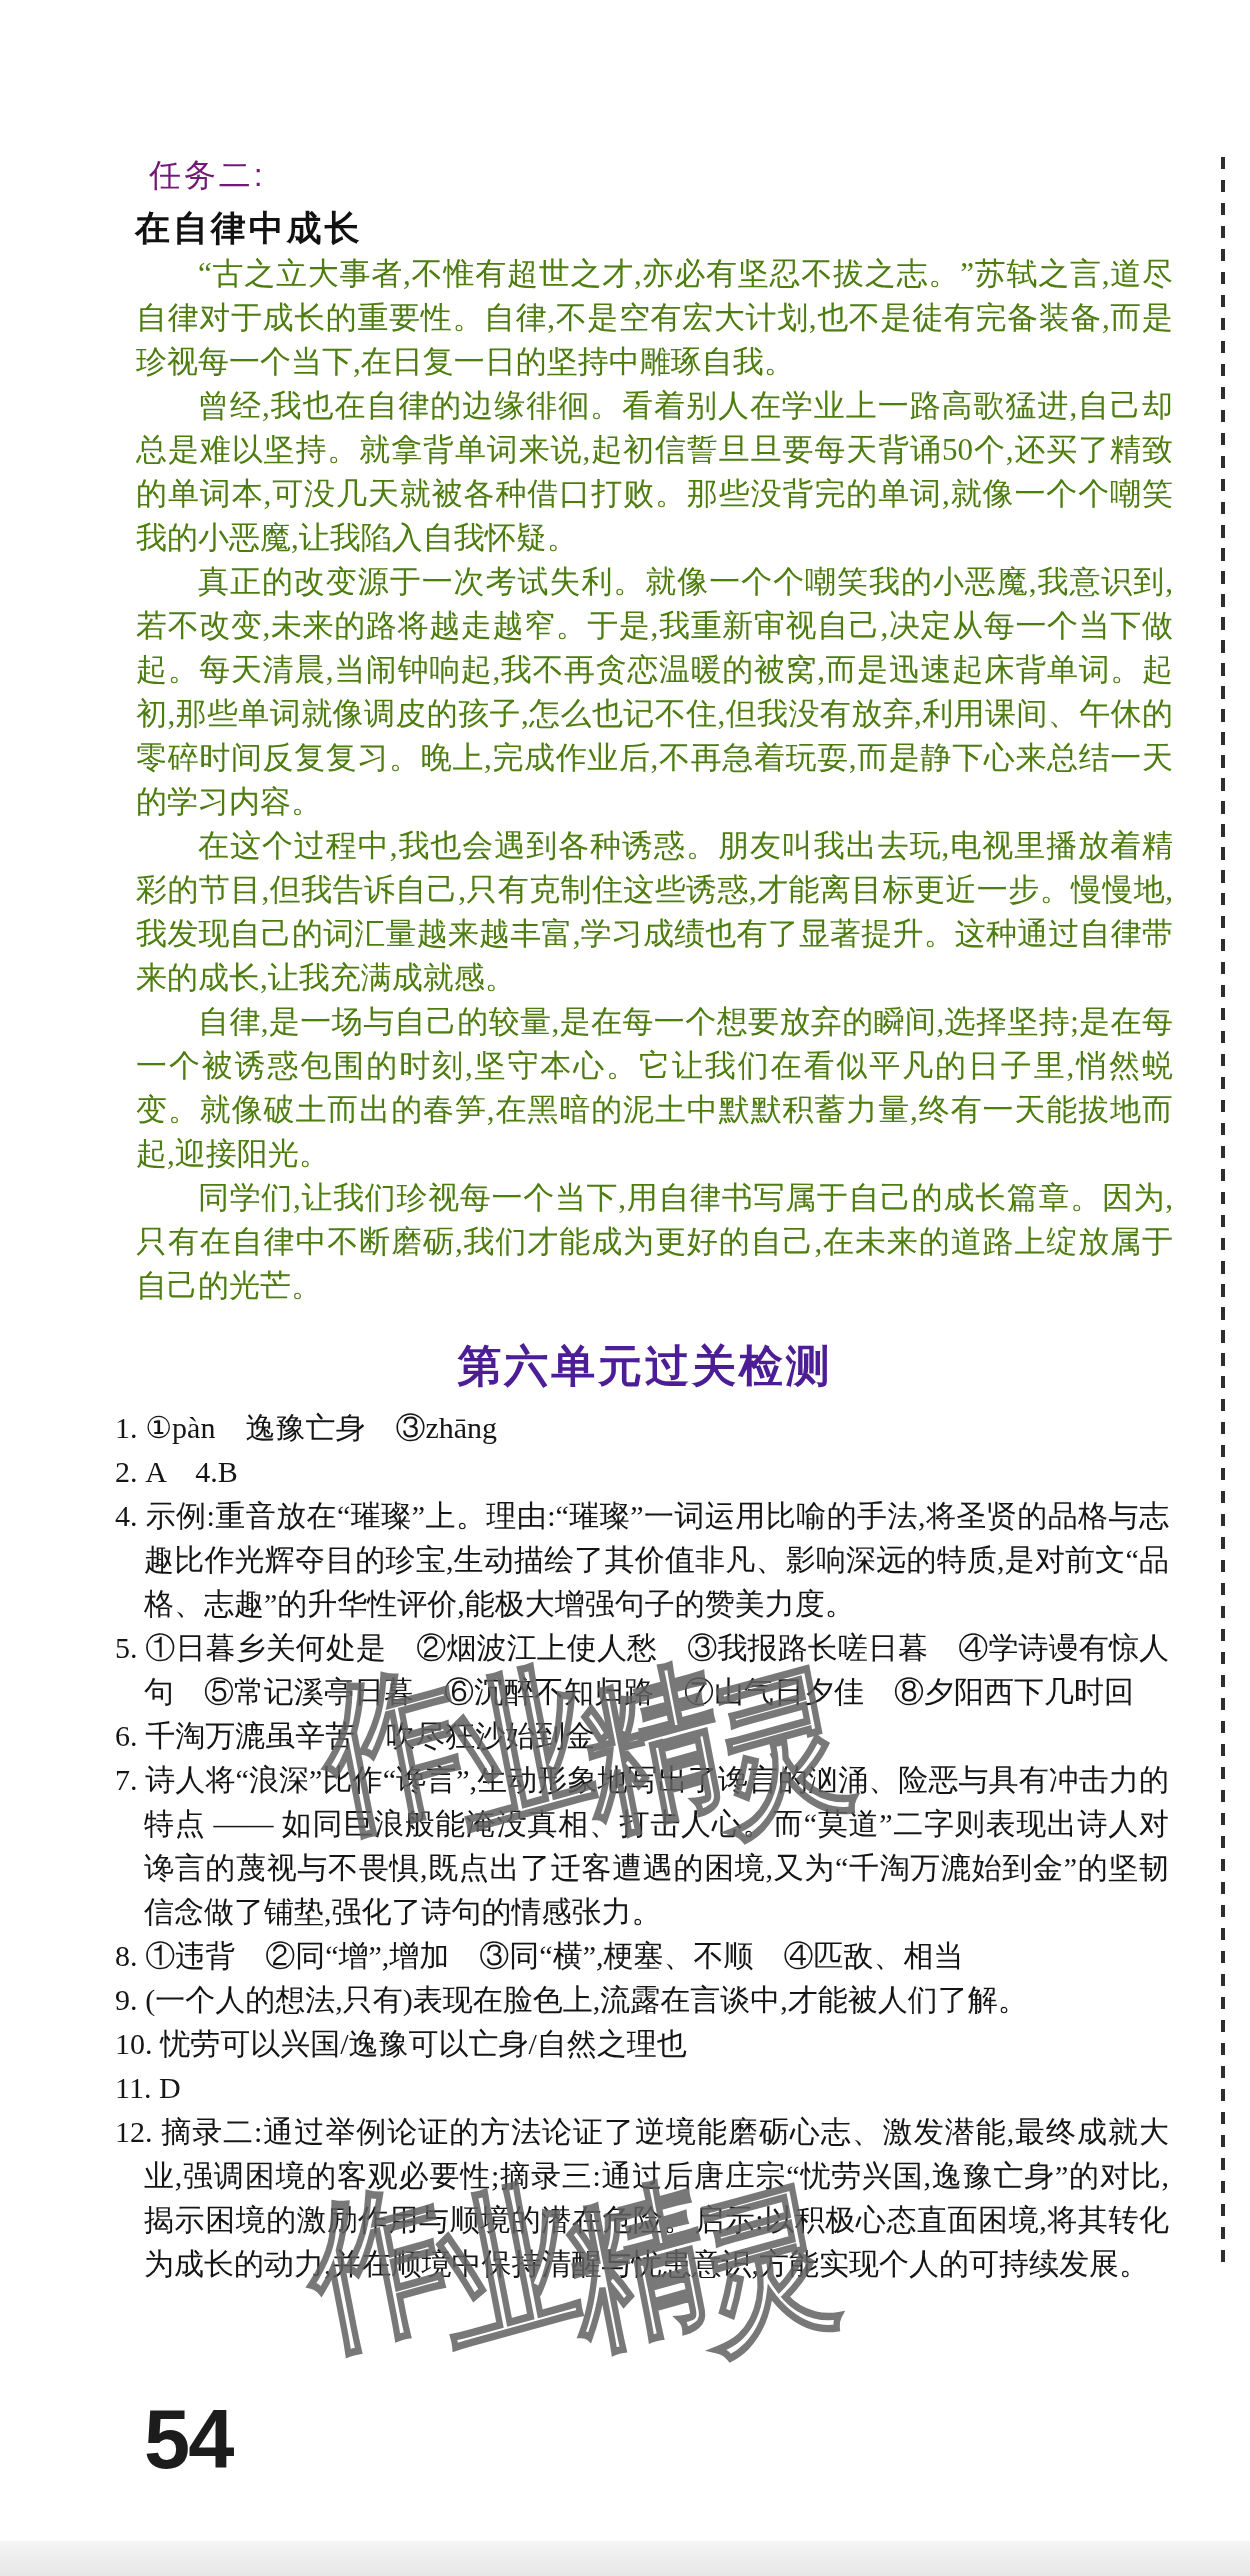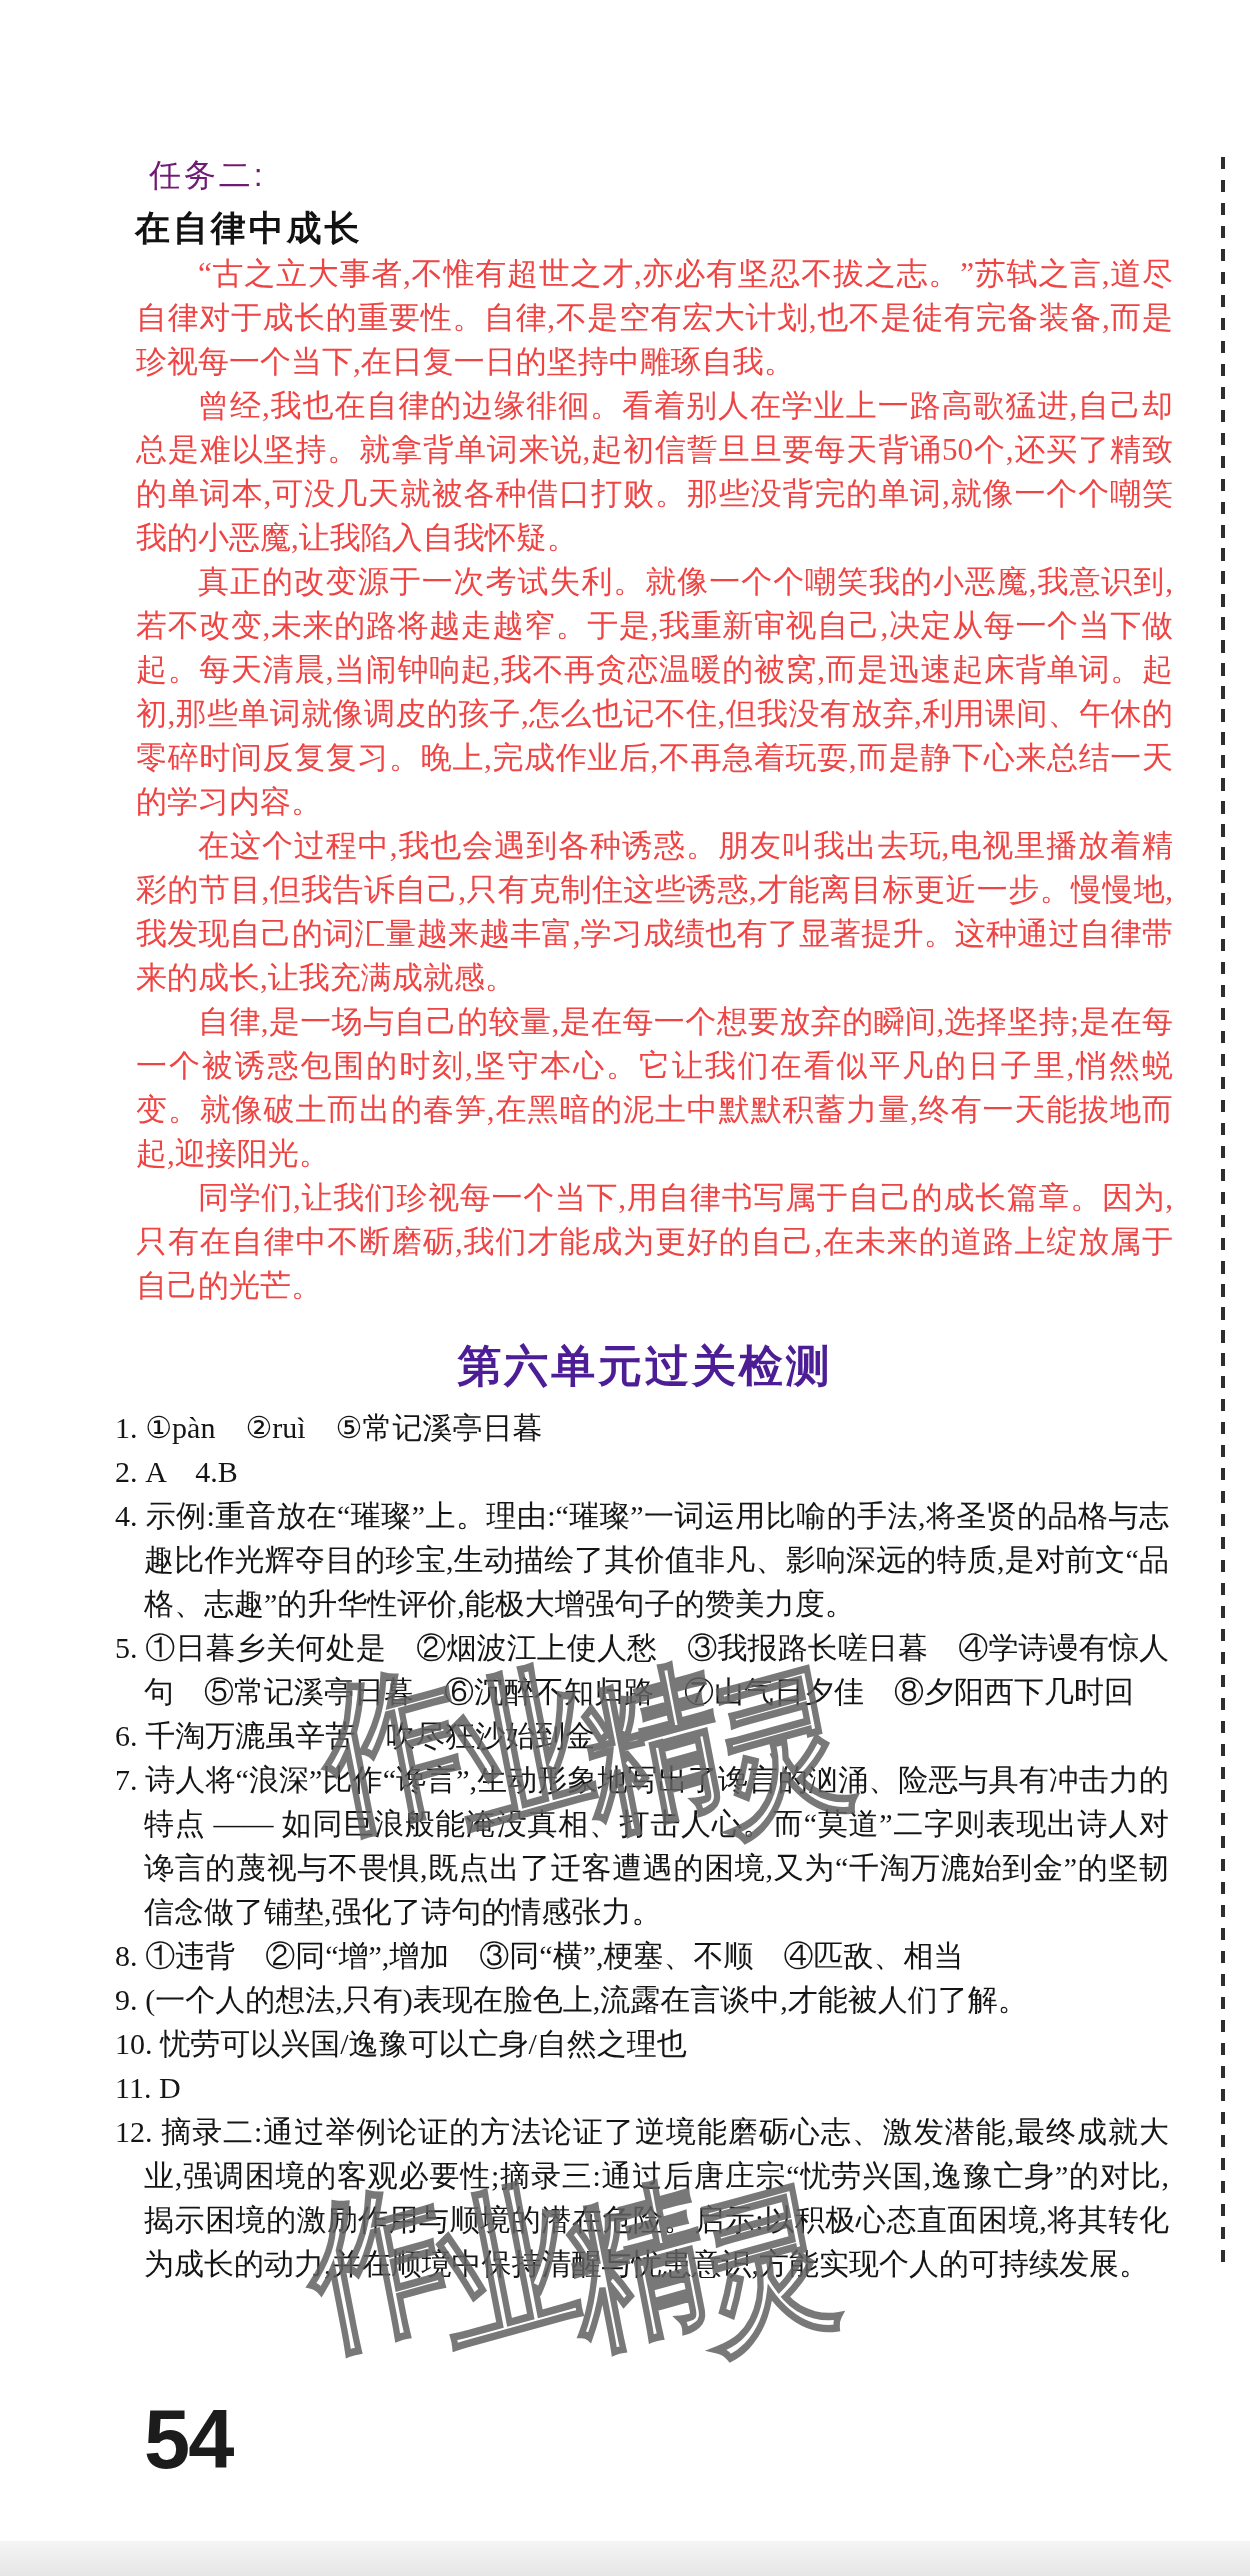--- a/index.html
+++ b/index.html
@@ -24,21 +24,21 @@
     text-align: left;
     font-family: "Liberation Sans", sans-serif;
     font-weight: 700; font-size: 35px; letter-spacing: 2.9px;
     color: #121212;
   }
 
   .essay {
     position: absolute; left: 136px; top: 252px; width: 1037px;
     font-size: 31px; line-height: 44px;
     text-align: justify;
-    color: #ef4444;
+    color: #4d7c0f;
   }
   .essay p { margin: 0; text-indent: 2em; }
 
   .section-title {
     position: absolute; left: 118px; top: 1337px; width: 1054px;
     text-align: center;
     font-family: "Liberation Sans", sans-serif;
     font-weight: 900; font-size: 44px; letter-spacing: 2.9px;
     color: #4c1d95;
   }
@@ -117,21 +117,21 @@
 
     <p>同学们,让我们珍视每一个当下,用自律书写属于自己的成长篇章。因为,只有在自律中不断磨砺,我们才能成为更好的自己,在未来的道路上绽放属于自己的光芒。</p>
   </div>
 
 <div class="section-title">第六单元过关检测</div>
 
 <div class="answers">
   <ol>
 
       <li>
-        <span class="num">1.</span><span>①pàn　②ruì　⑤常记溪亭日暮</span>
+        <span class="num">1.</span><span>①pàn　逸豫亡身　③zhāng</span>
       </li>
 
       <li>
         <span class="num">2.</span><span>A　4.B</span>
       </li>
 
       <li>
         <span class="num">4.</span><span>示例:重音放在“璀璨”上。理由:“璀璨”一词运用比喻的手法,将圣贤的品格与志趣比作光辉夺目的珍宝,生动描绘了其价值非凡、影响深远的特质,是对前文“品格、志趣”的升华性评价,能极大增强句子的赞美力度。</span>
       </li>
 

